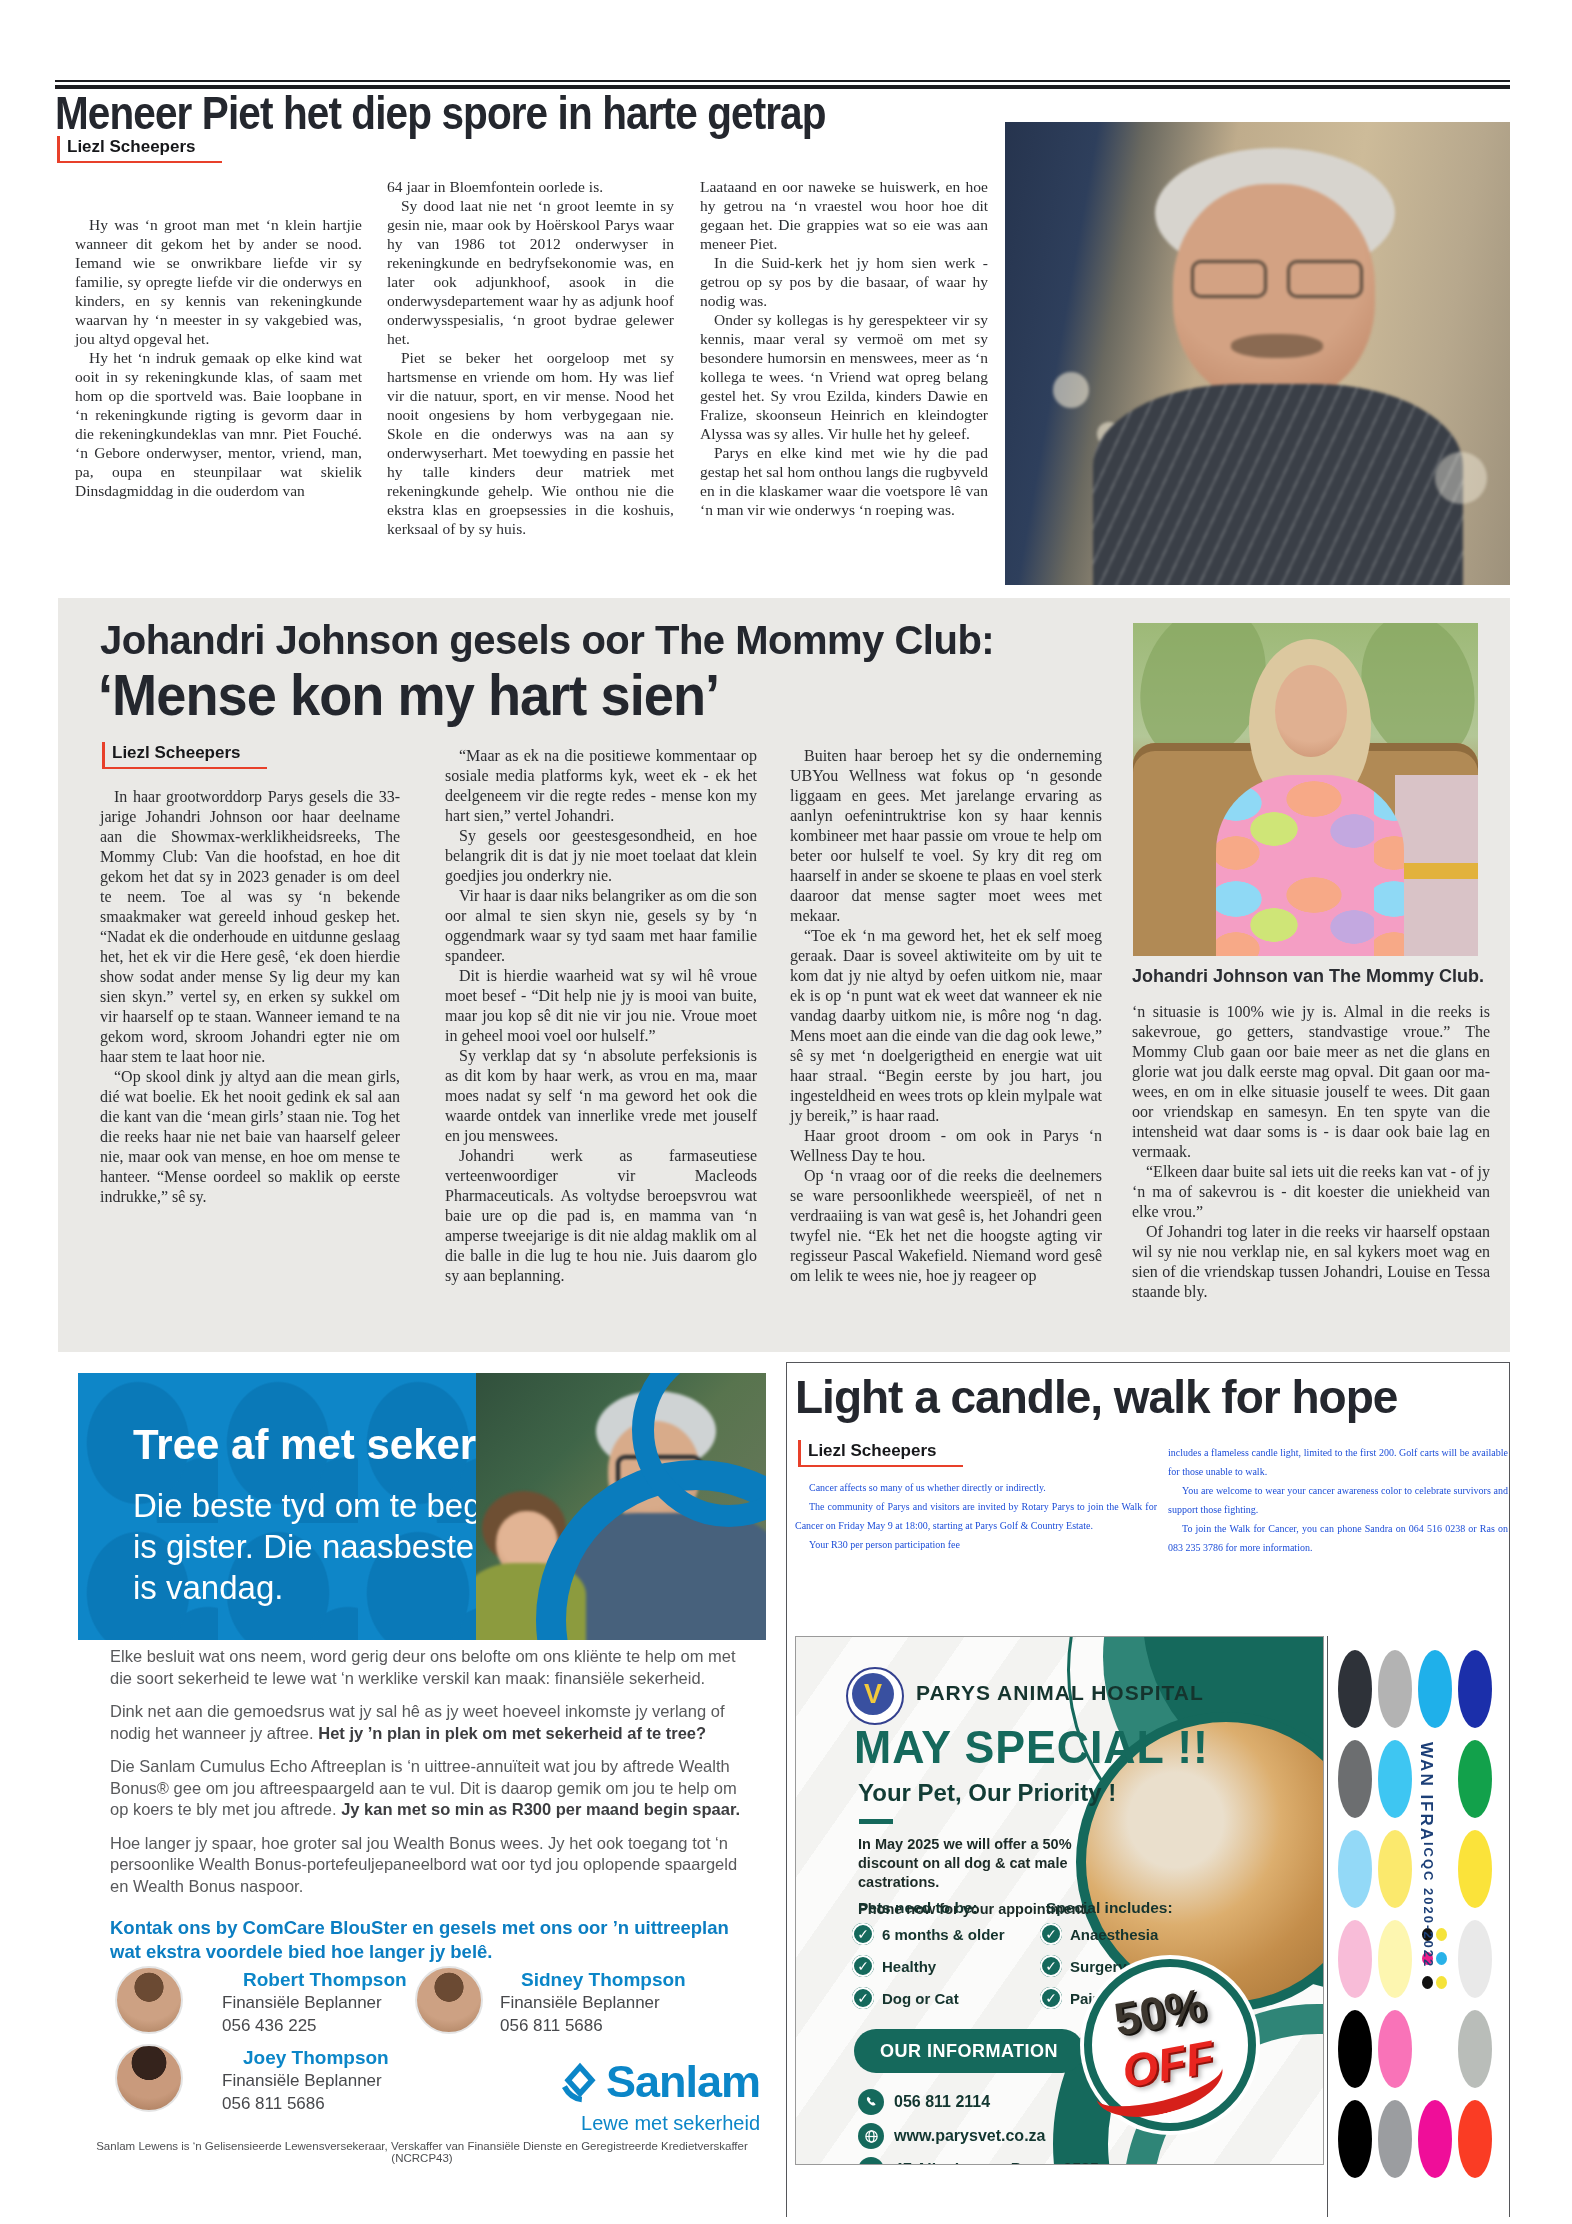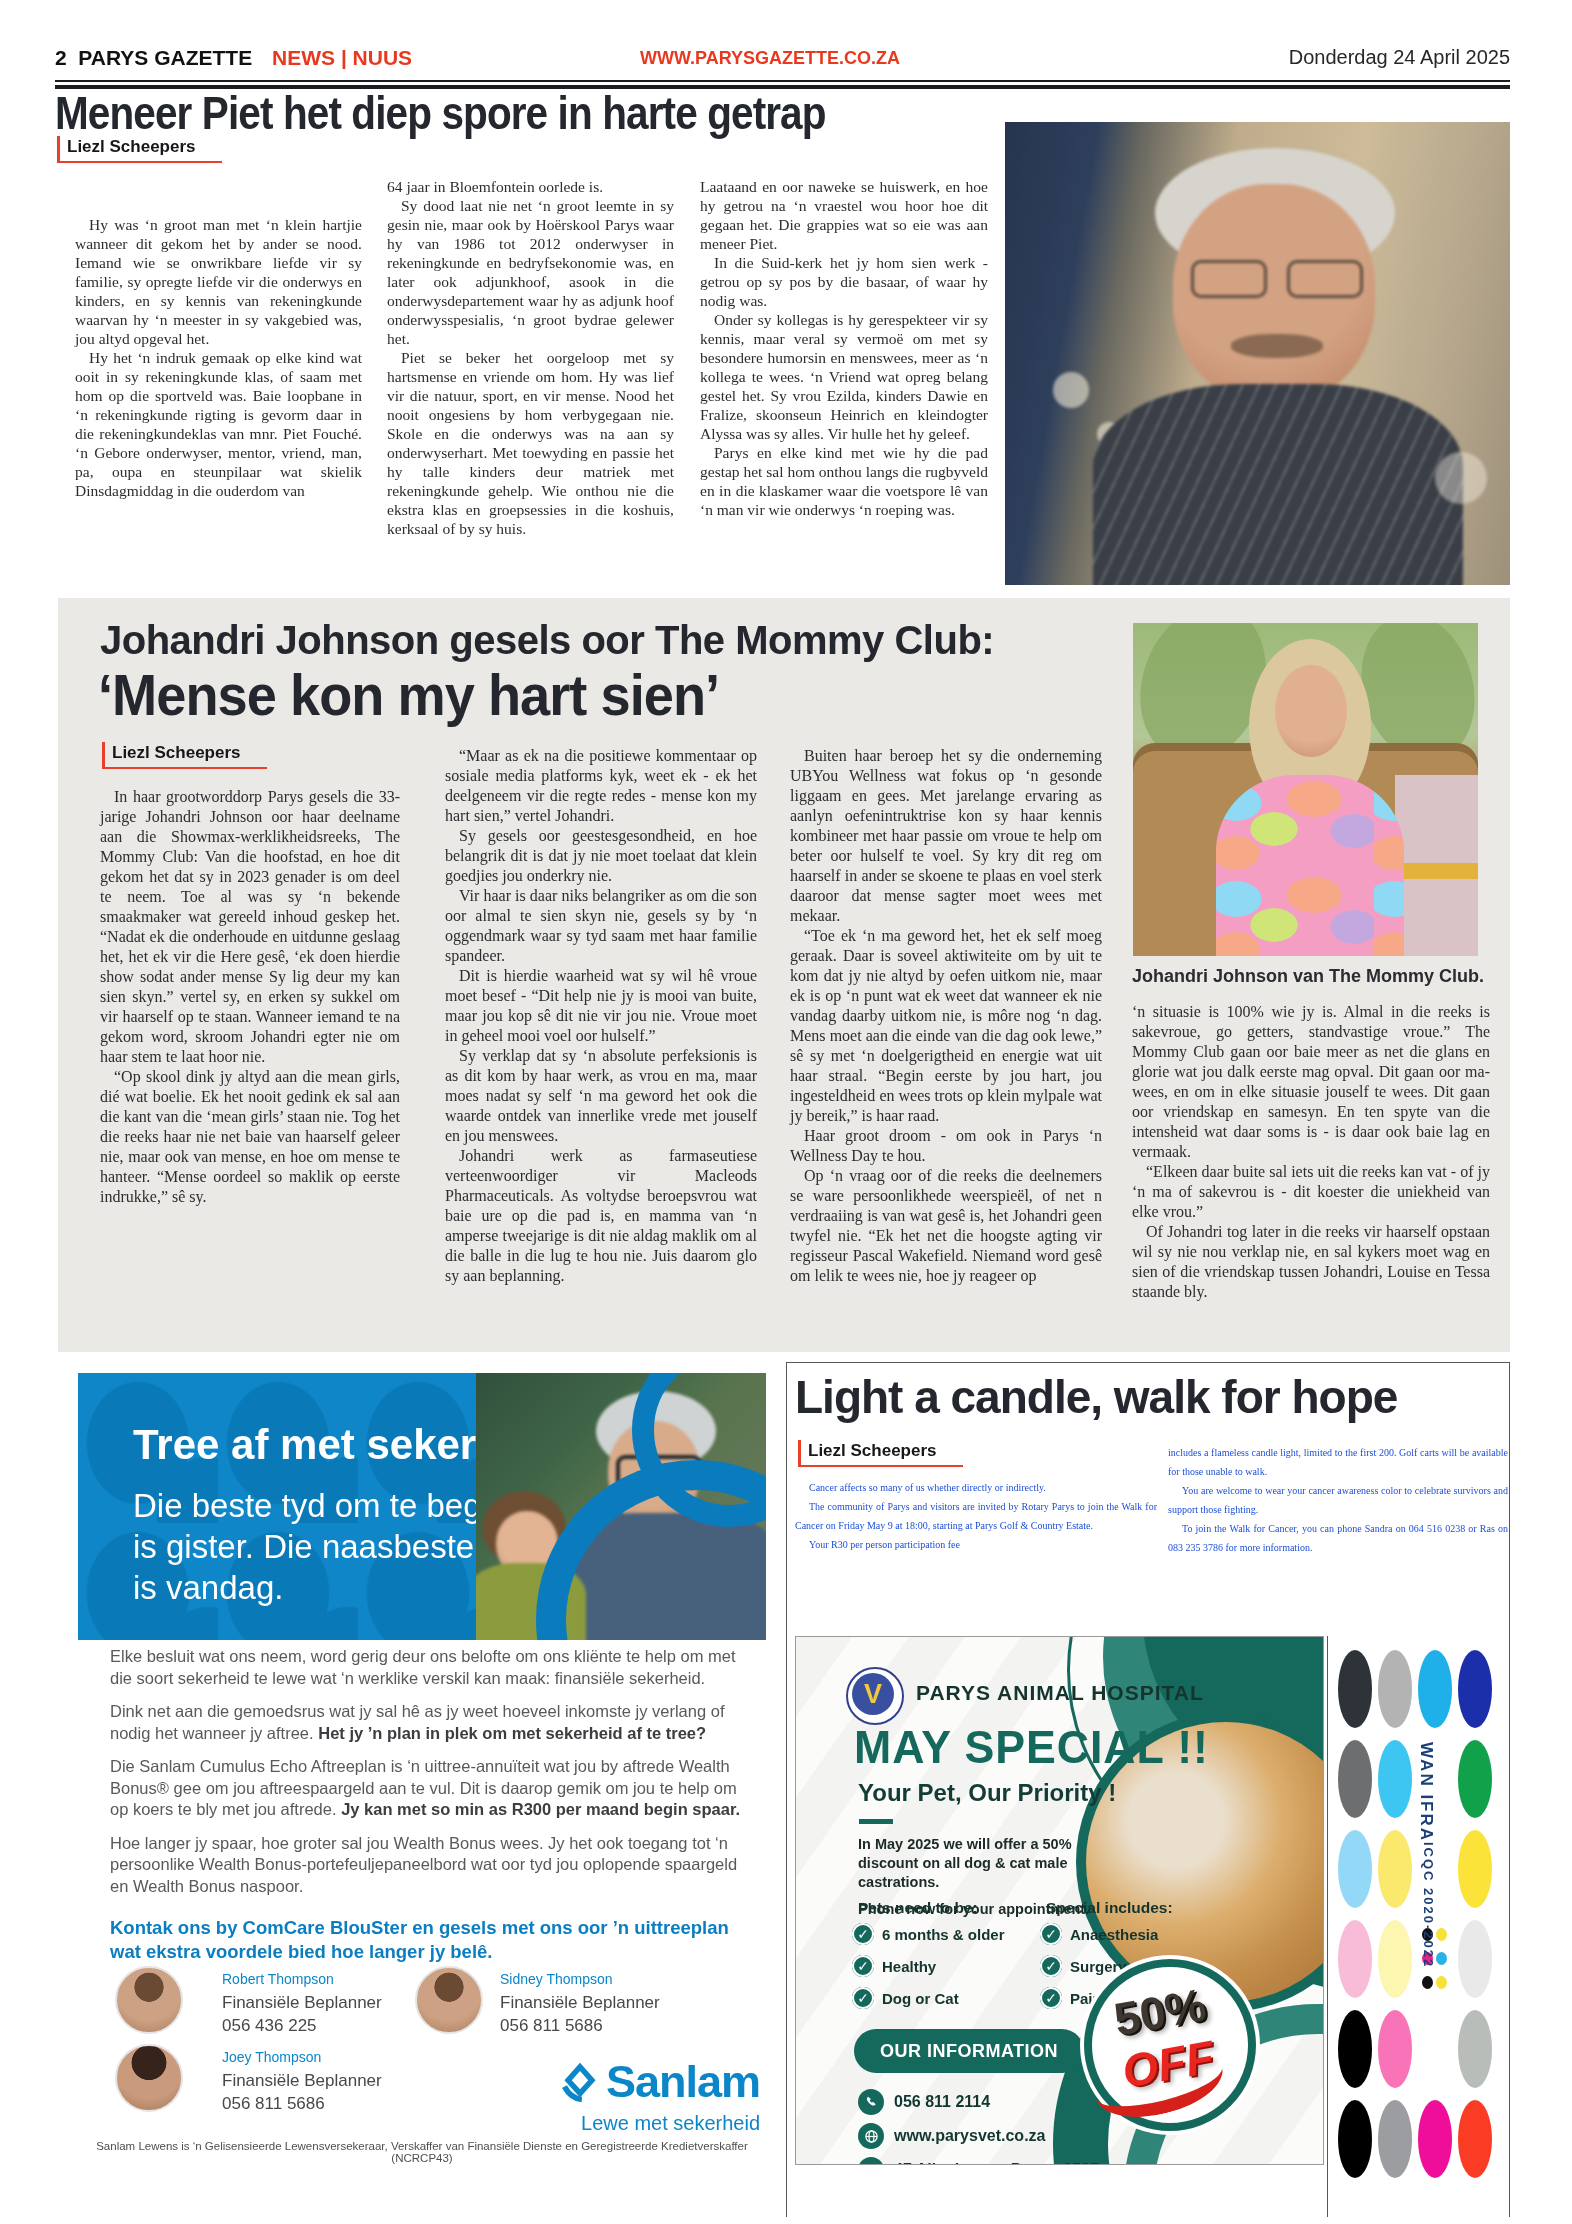--- a/index.html
+++ b/index.html
@@ -103,21 +103,21 @@
           font-size:16.5px;line-height:21.5px;color:#58595b;}
   .s-body p{margin:0 0 12px 0;}
   .s-bold{color:#3c3d40;}
   .s-cta{position:absolute;left:110px;top:1916px;width:645px;font-family:"Liberation Sans",sans-serif;
          font-weight:bold;font-size:18.5px;line-height:24px;color:#0b7ec2;}
   .adv-photo{position:absolute;width:64px;height:64px;border-radius:50%;
              background:radial-gradient(circle at 50% 30%,#6b4a33 0 26%,#cda183 27% 60%,#a87c5a 100%);
              border:2px solid #e4e4e4;}
   .adv-photo.f{background:radial-gradient(circle at 50% 26%,#35231c 0 30%,#c99a7c 31% 62%,#a47656 100%);}
   .adv-txt{position:absolute;font-family:"Liberation Sans",sans-serif;font-size:17px;line-height:23px;color:#47484b;}
-  .adv-name{font-weight:normal;font-size:14px;color:#0b86c8;}
+  .adv-name{font-weight:bold;font-size:19px;color:#0b86c8;margin-left:21px;}
   .s-logo{position:absolute;left:545px;top:2056px;width:215px;text-align:right;}
   .s-wordmark{font-family:"Liberation Sans",sans-serif;font-weight:bold;font-size:45px;color:#0b86c8;
               letter-spacing:-1px;vertical-align:middle;}
   .s-tagline{position:absolute;left:545px;top:2112px;width:215px;text-align:right;
              font-family:"Liberation Sans",sans-serif;font-size:20px;color:#0b86c8;}
   .s-fine{position:absolute;left:78px;top:2140px;width:688px;text-align:center;
           font-family:"Liberation Sans",sans-serif;font-size:11.5px;color:#4e4f52;}
 
   
   .c-head{position:absolute;left:795px;top:1370px;font-family:"Liberation Sans",sans-serif;
@@ -183,29 +183,20 @@
   .strip-brand{position:absolute;left:1416px;top:1742px;height:250px;writing-mode:vertical-rl;
                font-family:"Liberation Sans",sans-serif;color:#1c3f77;display:flex;}
   .strip-b1{font-weight:bold;font-size:17px;letter-spacing:2px;}
   .strip-b2{font-size:13px;letter-spacing:2px;font-weight:bold;}
 </style>
 </head>
 <body>
 
 <div class="page">
 
-  <div class="hdr">
-    <div class="hdr-left">
-      <span>2</span>&nbsp;
-      <span>PARYS GAZETTE</span>
-      <span class="hdr-section">NEWS | NUUS</span>
-    </div>
-    <div class="hdr-site">WWW.PARYSGAZETTE.CO.ZA</div>
-    <div class="hdr-date">Donderdag 24 April 2025</div>
-  </div>
   <div class="hdr-rule"></div>
 
   <div class="a1-head">Meneer Piet het diep spore in harte getrap</div>
   <div class="abs" style="left:57px;top:136px;">
     <span class="byline">Liezl Scheepers</span>
   </div>
   <div class="col" style="left:75px;top:215px;width:287px;">
       <p class="para">Hy was ‘n groot man met ‘n klein hartjie wanneer dit gekom het by ander se nood. Iemand wie se onwrikbare liefde vir sy familie, sy opregte liefde vir die onderwys en kinders, en sy kennis van rekeningkunde waarvan hy ‘n meester in sy vakgebied was, jou altyd opgeval het.</p>
       <p class="para">Hy het ‘n indruk gemaak op elke kind wat ooit in sy rekeningkunde klas, of saam met hom op die sportveld was. Baie loopbane in ‘n rekeningkunde rigting is gevorm daar in die rekeningkundeklas van mnr. Piet Fouché. ‘n Gebore onderwyser, mentor, vriend, man, pa, oupa en steunpilaar wat skielik Dinsdagmiddag in die ouderdom van</p>
     </div>

